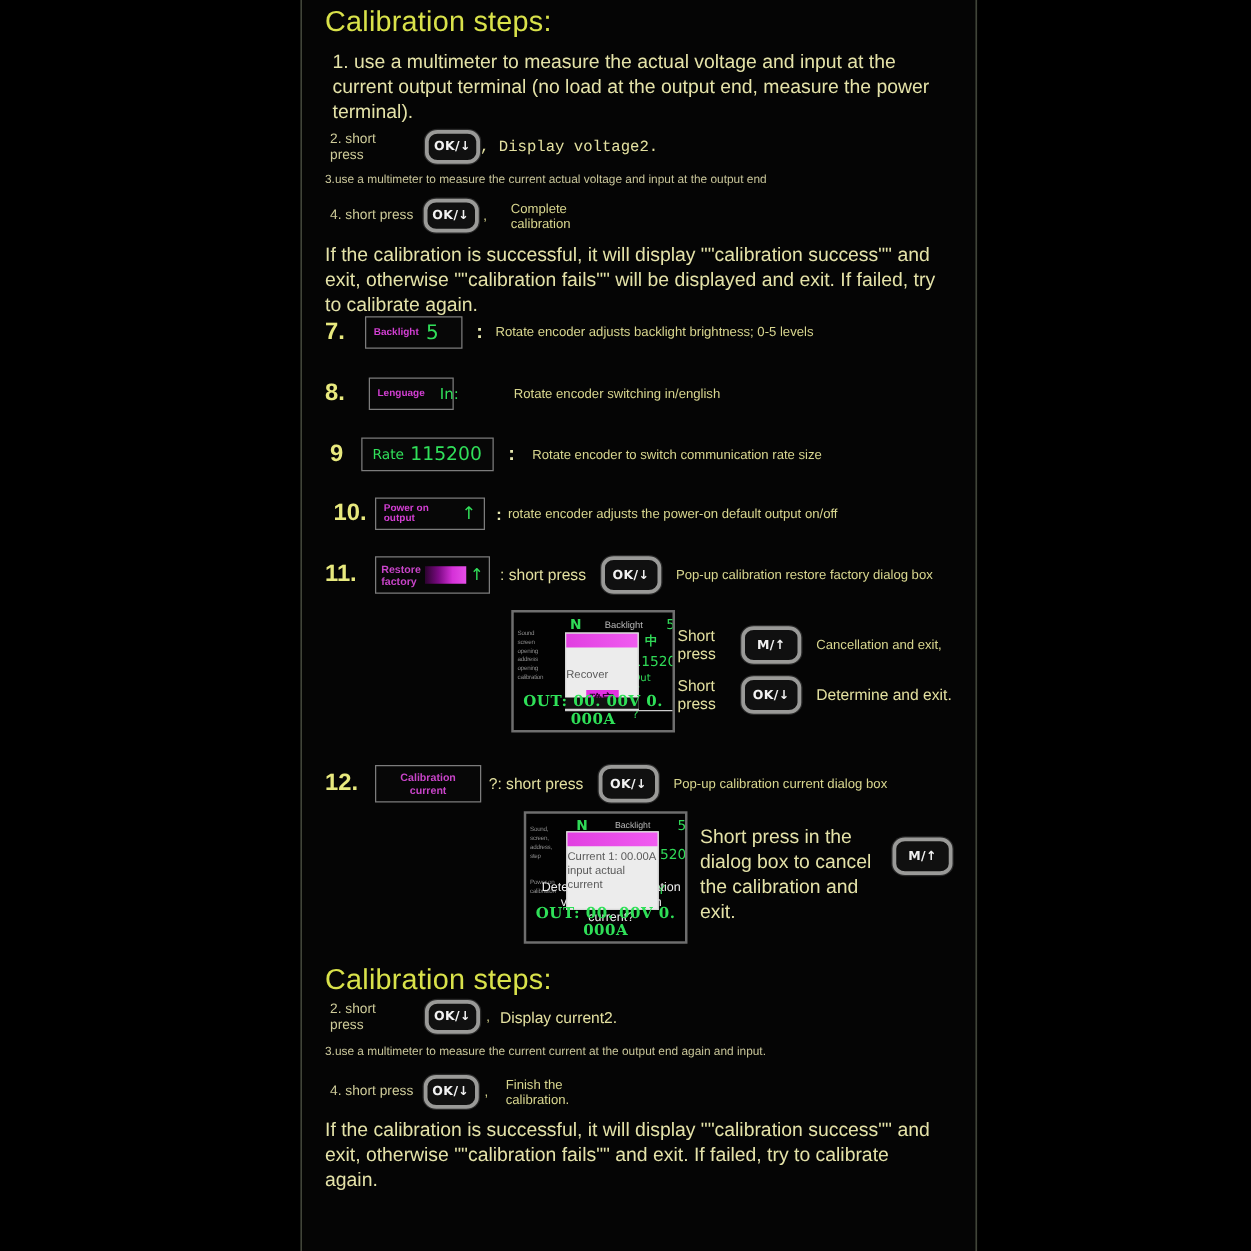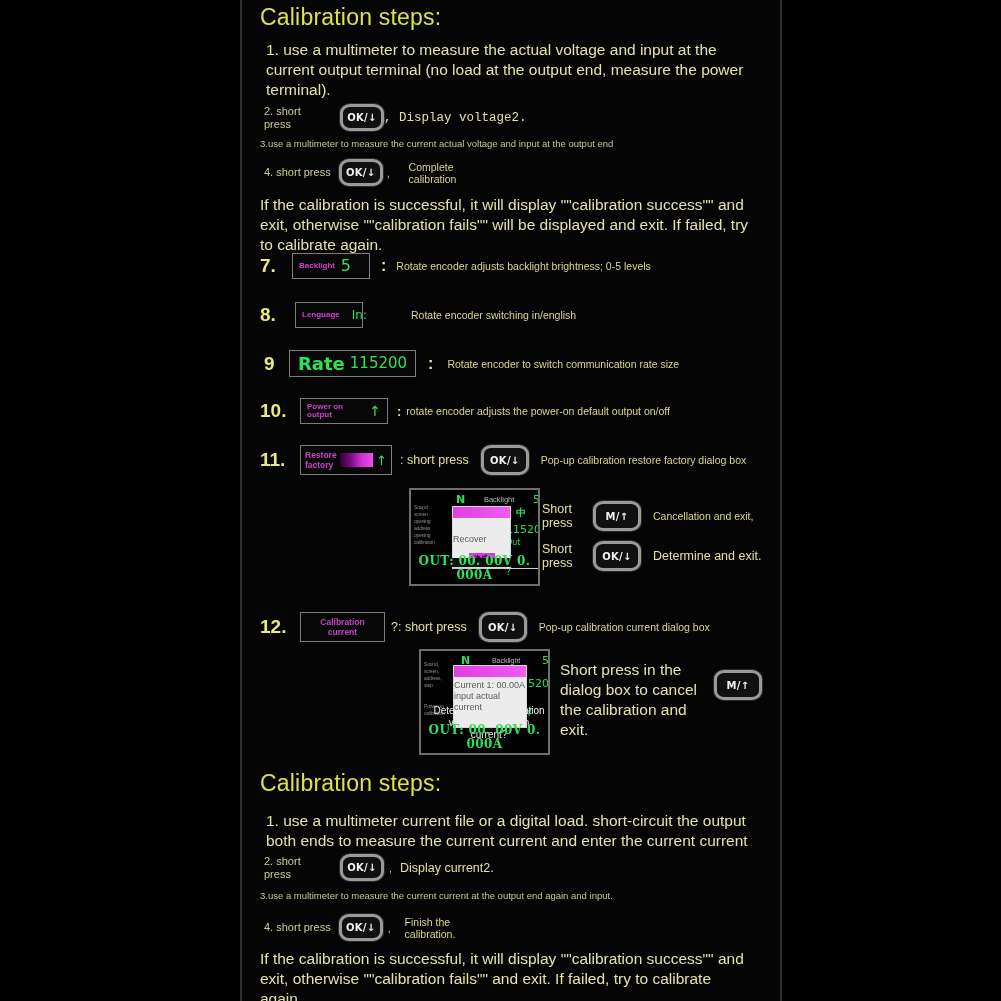--- a/index.html
+++ b/index.html
@@ -203,29 +203,29 @@
       <div class="badge" style="width:68px; height:26px; justify-content:flex-start;">
         <span class="lbl-magenta">Lenguage</span>
         <span class="val-green" style="font-size:12px; margin-left:12px;">In:</span>
       </div>
       <div class="note" style="margin-left:48px;">Rotate encoder switching in/english</div>
     </div>
 
     <div class="stack row" style="left:22px; top:350px;">
       <div class="num" style="width:25px;">9</div>
       <div class="badge" style="height:27px; padding:2px 8px;">
-        <span class="val-green" style="font-size:18px;font-weight:bold;">Rate</span>
+        <span class="val-green" style="font-size:11px;">Rate</span>
         <span class="val-green" style="font-size:15px; margin-left:5px;">115200</span>
       </div>
       <div class="colon" style="margin-left:12px;">:</div>
       <div class="note" style="margin-left:14px;">Rotate encoder to switch communication rate size</div>
     </div>
 
     <div class="stack row" style="left:18px; top:398px;">
-      <div class="num" style="width:40px;">10.</div>
+      <div class="num" style="width:40px;text-align:center;">10.</div>
       <div class="badge" style="width:88px; height:26px; justify-content:space-between;">
         <span class="lbl-magenta">Power on output</span>
         <span class="val-green" style="font-size:14px;">↑</span>
       </div>
       <div class="colon" style="margin-left:9px; font-size:13px;">:</div>
       <div class="note" style="margin-left:5px;">rotate encoder adjusts the power-on default output on/off</div>
     </div>
 
     <div class="stack row" style="left:18px; top:445px;">
       <div class="num" style="width:40px;">11.</div>
@@ -365,21 +365,20 @@
 
     <div class="stack row" style="left:318px; top:660px; width:215px; align-items:flex-start;">
       <div class="body-lg" style="width:148px; color:#e4e2a8;">Short press in the dialog box to cancel the calibration and exit.</div>
       <div class="hwbtn wide" style="margin-left:6px; margin-top:10px;">M/↑</div>
     </div>
 
     <div class="stack" style="left:18px; top:770px; width:505px;">
 
       <div class="h-title">Calibration steps:</div>
 
-      <div class="body-lg" style="margin-top:14px; padding-left:6px; width:495px;">1. use a multimeter current file or a digital load. short-circuit the output both ends to measure the current current and enter the current current</div>
 
       <div class="row" style="margin-top:3px; padding-left:4px;">
         <div class="body-sm" style="width:62px;">2. short press</div>
         <div class="hwbtn" style="margin-left:14px;">OK/↓</div>
         <div class="note" style="margin-left:5px;">,</div>
         <div class="note-md" style="margin-left:8px;">Display current2.</div>
       </div>
 
       <div class="body-xs" style="margin-top:9px; width:470px;">3.use a multimeter to measure the current current at the output end again and input.</div>
 

